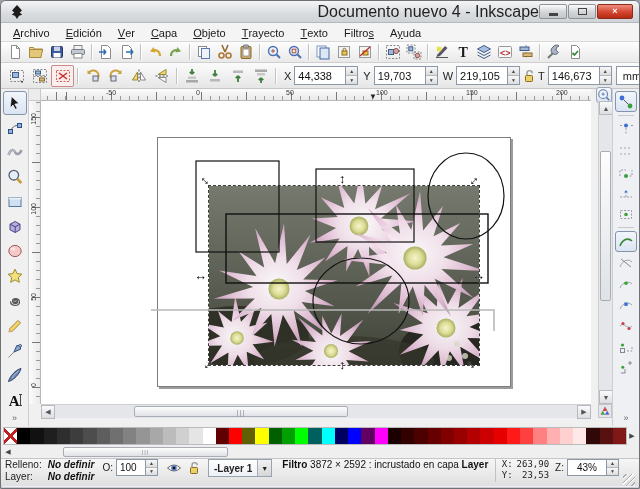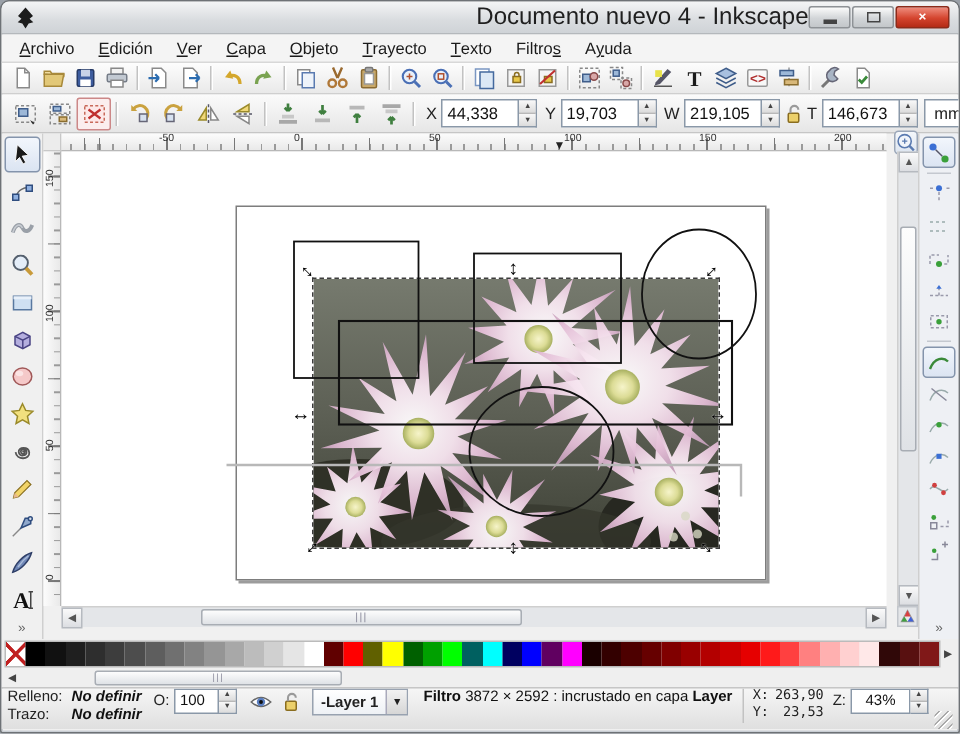--- a/index.html
+++ b/index.html
@@ -794,21 +794,21 @@
     <div class="pal-arrow">◀</div>
     <div class="palscroll-track">
       <div class="palthumb">|||</div>
     </div>
   </div>
 
   <div class="statusbar">
     <div class="fs-block">
       <span class="fs-label">Relleno:</span>
       <span class="fs-value">No definir</span>
-      <span class="fs-label">Trazo:</span>
+      <span class="fs-label">Layer:</span>
       <span class="fs-value">No definir</span>
     </div>
     <div class="o-widget">
       <span style="margin-right:3px">O:</span>
       <input class="txt" value="100" style="">
       <span class="spinbtns">
           <span>▲</span>
           <span>▼</span>
         </span>
     </div>

